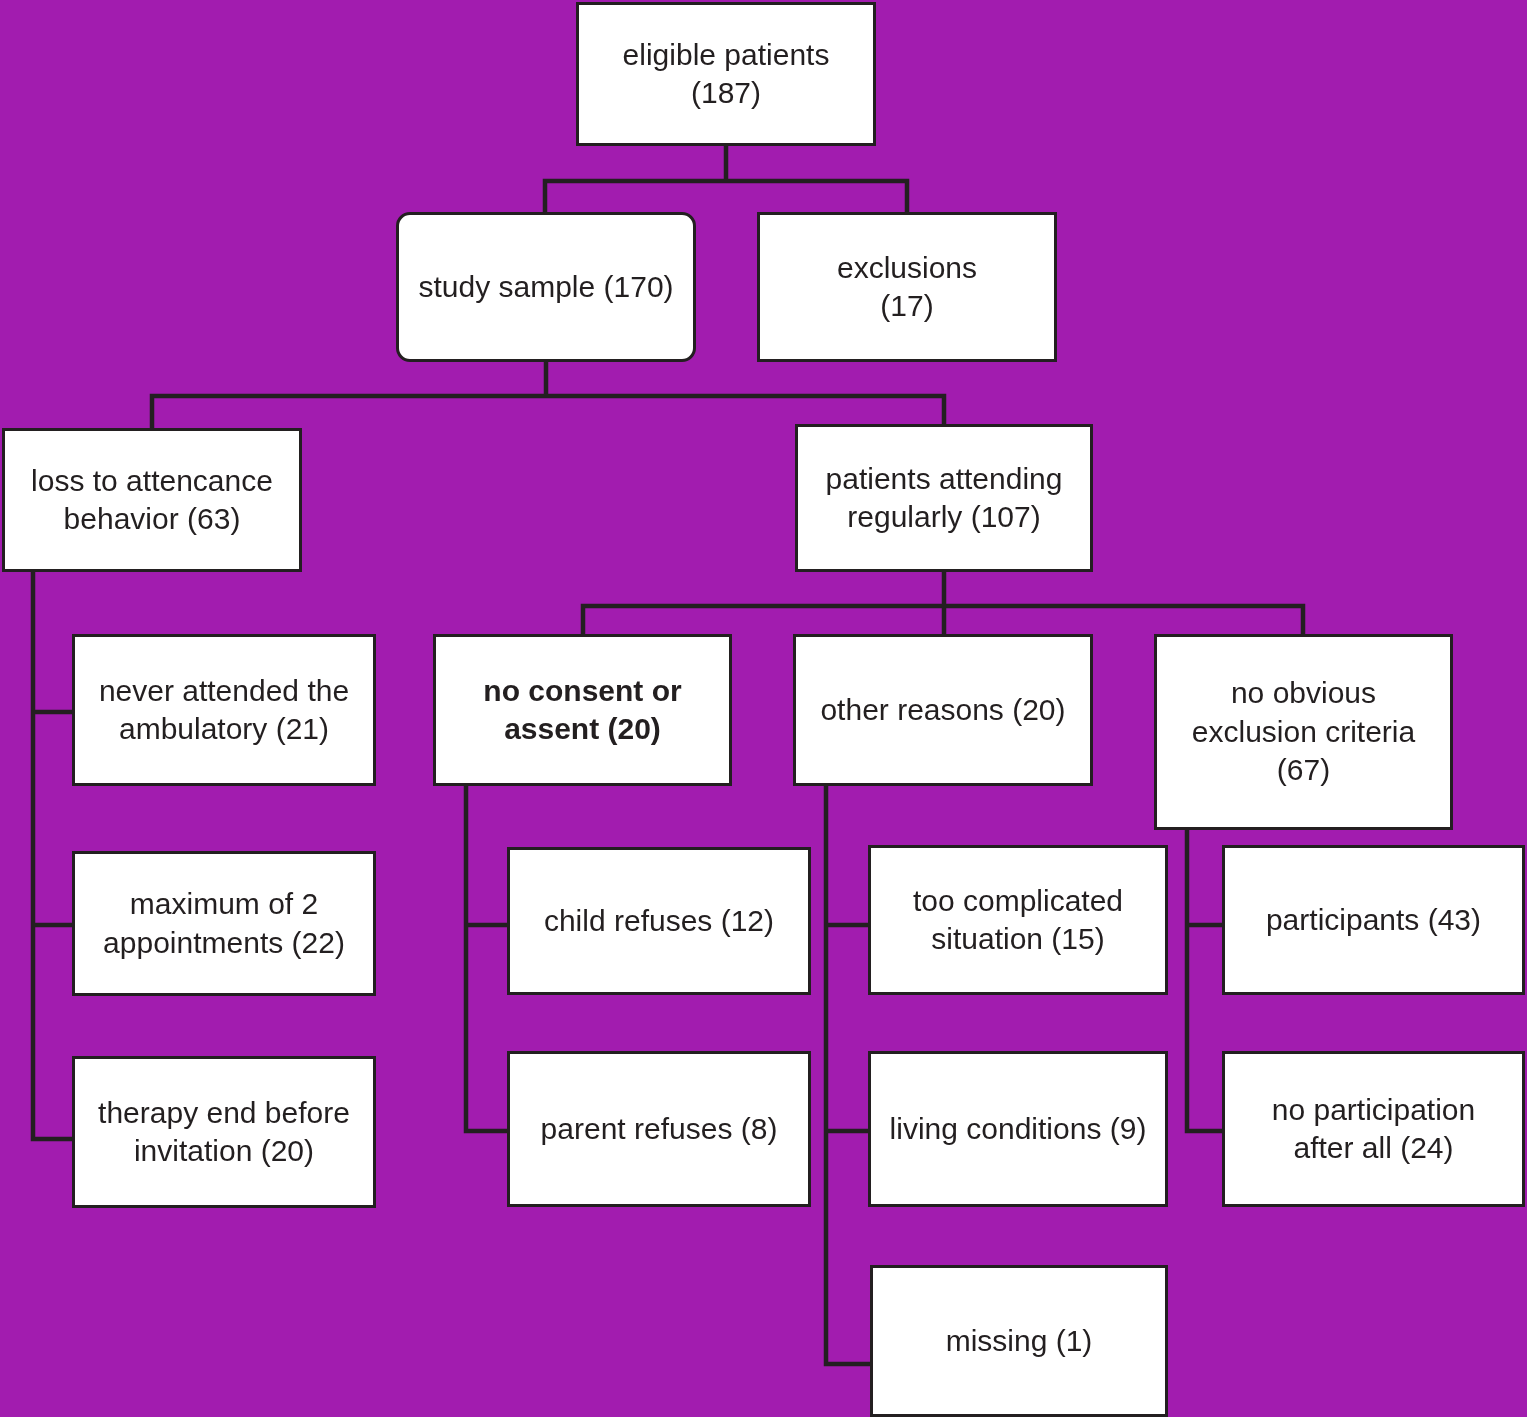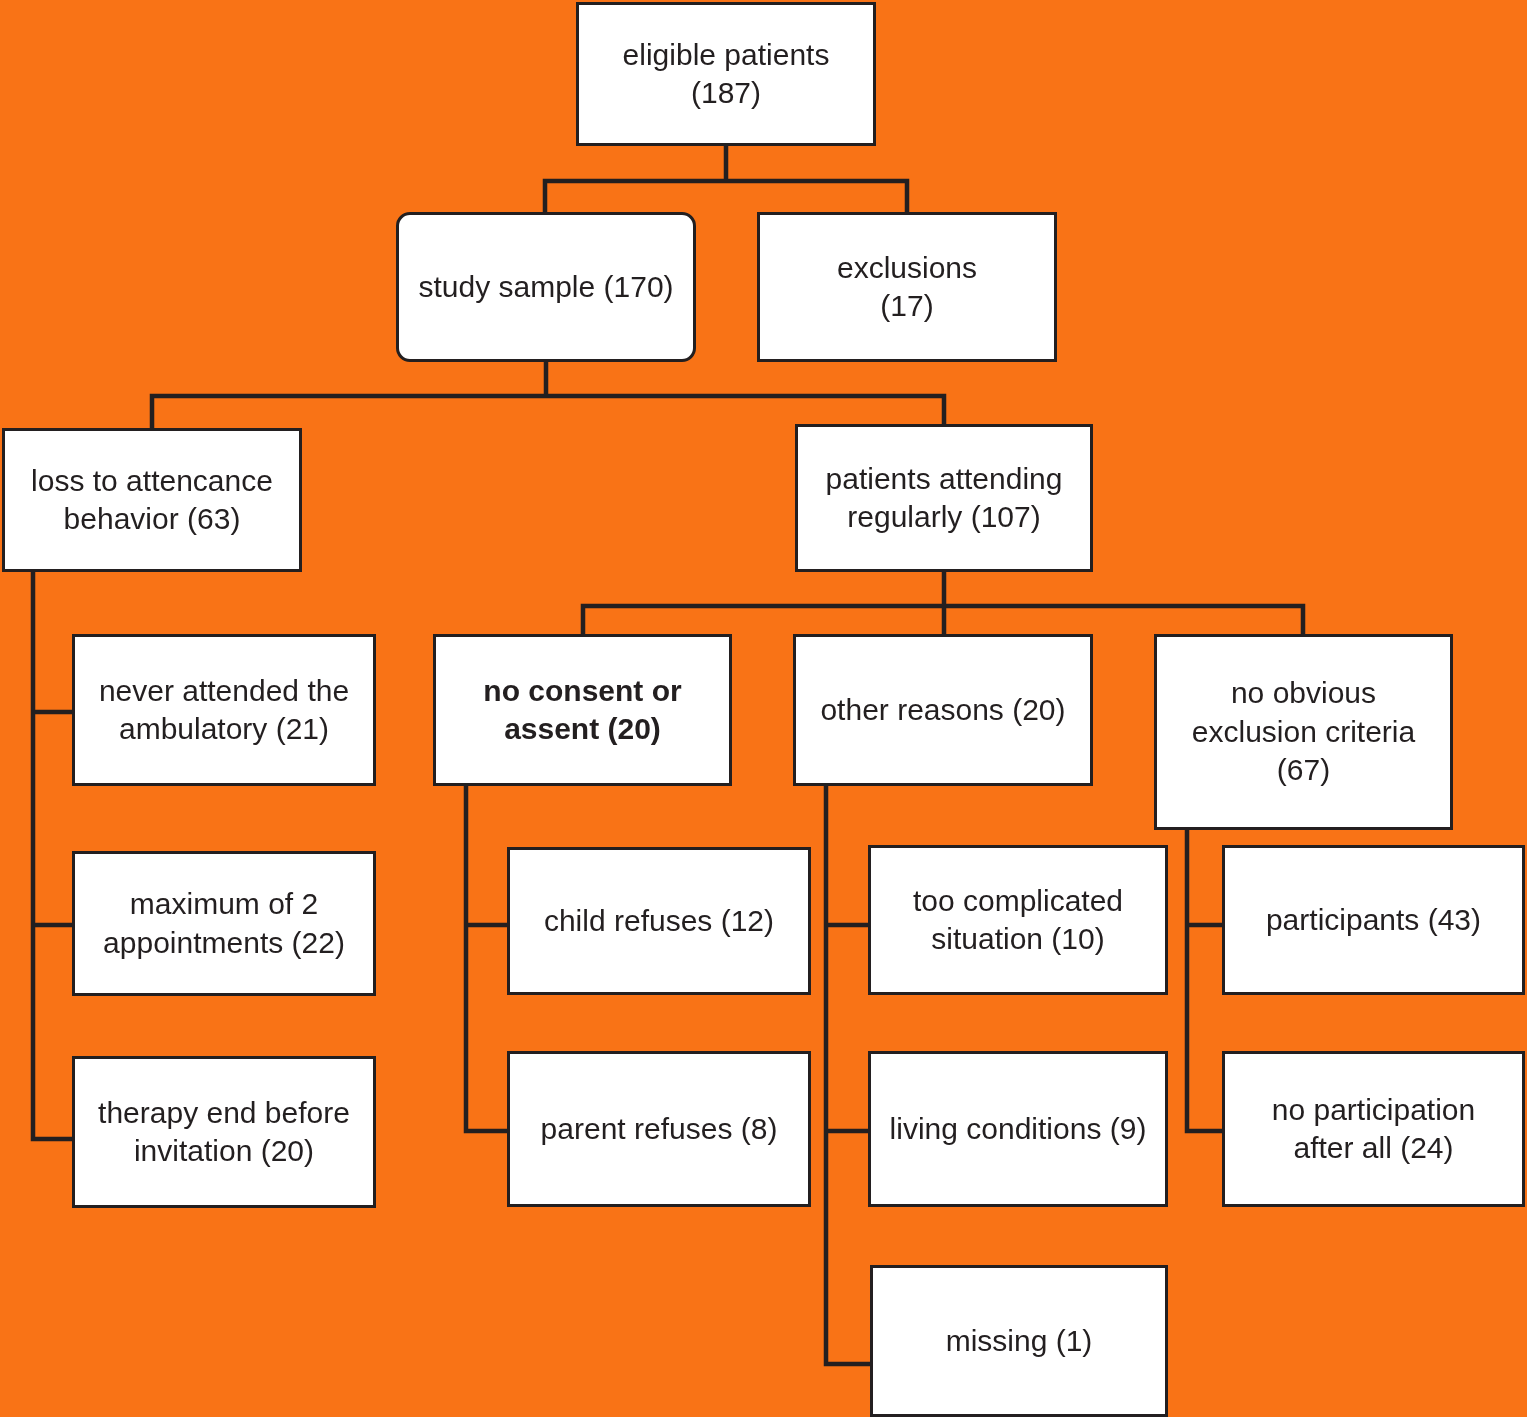--- a/index.html
+++ b/index.html
@@ -4,21 +4,21 @@
 <style>
   html, body {
     margin: 0;
     padding: 0;
     background: #ffffff;
   }
   #flowchart-root {
     position: relative;
     width: 1527px;
     height: 1417px;
-    background: #f97316;
+    background: #a21caf;
     font-family: "Liberation Sans", sans-serif;
   }
   #flow-svg {
     position: absolute;
     top: 0;
     left: 0;
     width: 1527px;
     height: 1417px;
   }
   .node-box {
@@ -75,21 +75,21 @@
       <div class="node-box" style="left: 433px; top: 634px; width: 299px; height: 152px; border-color: rgb(35, 31, 32); font-weight: bold;"><span class="node-label">no consent or
 assent (20)</span></div>
       <div class="node-box" style="left: 793px; top: 634px; width: 300px; height: 152px; border-color: rgb(35, 31, 32);"><span class="node-label">other reasons (20)</span></div>
       <div class="node-box" style="left: 1154px; top: 634px; width: 299px; height: 196px; border-color: rgb(35, 31, 32);"><span class="node-label">no obvious
 exclusion criteria
 (67)</span></div>
       <div class="node-box" style="left: 72px; top: 851px; width: 304px; height: 145px; border-color: rgb(35, 31, 32);"><span class="node-label">maximum of 2
 appointments (22)</span></div>
       <div class="node-box" style="left: 507px; top: 847px; width: 304px; height: 148px; border-color: rgb(35, 31, 32);"><span class="node-label">child refuses (12)</span></div>
       <div class="node-box" style="left: 868px; top: 845px; width: 300px; height: 150px; border-color: rgb(35, 31, 32);"><span class="node-label">too complicated
-situation (10)</span></div>
+situation (15)</span></div>
       <div class="node-box" style="left: 1222px; top: 845px; width: 303px; height: 150px; border-color: rgb(35, 31, 32); justify-content: center;"><span class="node-label">participants (43)</span></div>
       <div class="node-box" style="left: 72px; top: 1056px; width: 304px; height: 152px; border-color: rgb(35, 31, 32);"><span class="node-label">therapy end before
 invitation (20)</span></div>
       <div class="node-box" style="left: 507px; top: 1051px; width: 304px; height: 156px; border-color: rgb(35, 31, 32);"><span class="node-label">parent refuses (8)</span></div>
       <div class="node-box" style="left: 868px; top: 1051px; width: 300px; height: 156px; border-color: rgb(35, 31, 32);"><span class="node-label">living conditions (9)</span></div>
       <div class="node-box" style="left: 1222px; top: 1051px; width: 303px; height: 156px; border-color: rgb(35, 31, 32);"><span class="node-label">no participation
 after all (24)</span></div>
       <div class="node-box" style="left: 870px; top: 1265px; width: 298px; height: 152px; border-color: rgb(35, 31, 32);"><span class="node-label">missing (1)</span></div>
     </div>
 

